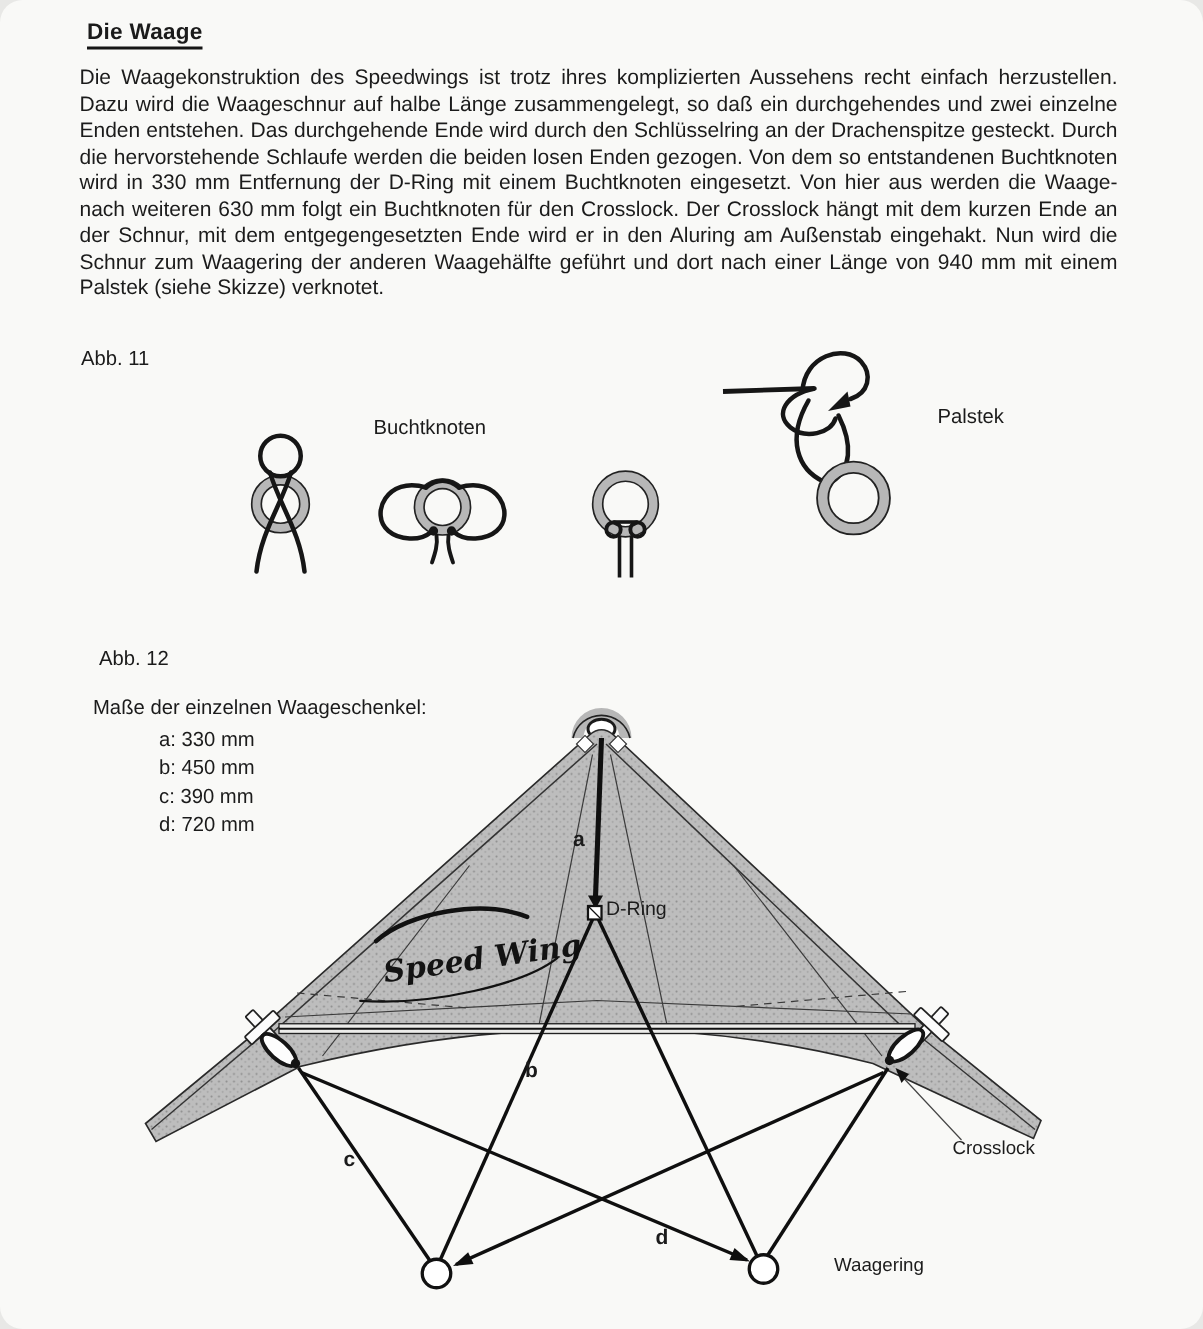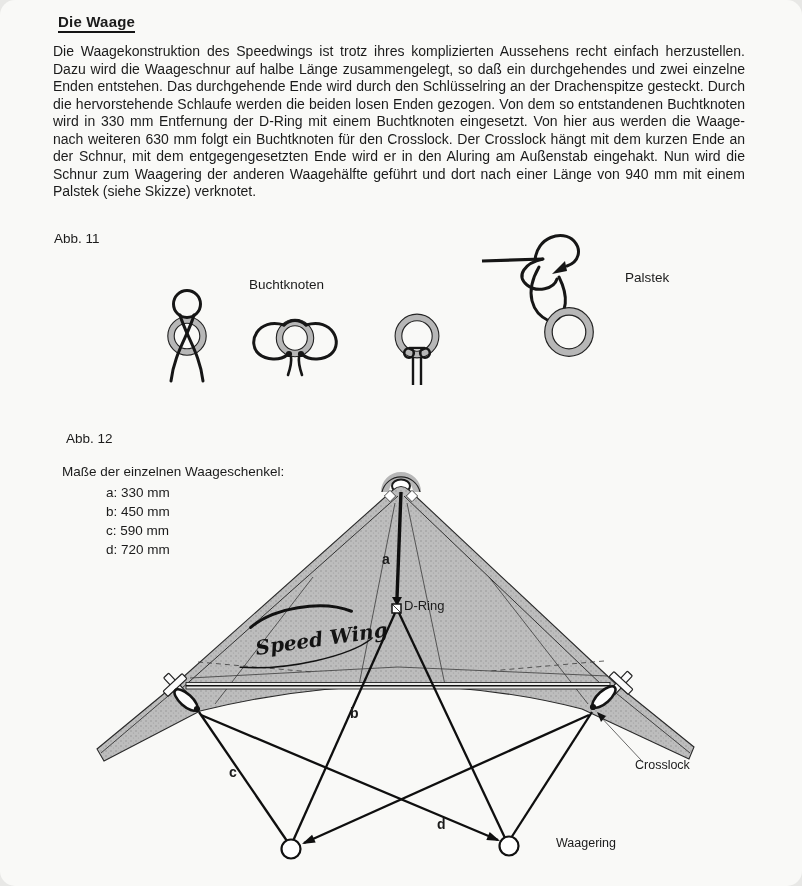--- a/index.html
+++ b/index.html
@@ -97,21 +97,21 @@
       <circle cx="569" cy="332" r="24.3" class="edge" stroke-width="1.2"></circle>
       <circle cx="569" cy="332" r="16.8" class="edge" stroke-width="1.2"></circle>
     </g>
   </svg>
 
   <div class="abs figlabel" style="left:66px; top:431px;">Abb. 12</div>
   <div class="abs measures-heading">Maße der einzelnen Waageschenkel:</div>
   <div class="abs measures">
     <div>a: 330 mm</div>
     <div>b: 450 mm</div>
-    <div>c: 590 mm</div>
+    <div>c: 390 mm</div>
     <div>d: 720 mm</div>
   </div>
 
   <svg style="left:60px; top:455px;" width="742" height="431" viewBox="60 455 742 431">
     <defs>
       <pattern id="stip" patternUnits="userSpaceOnUse" width="5" height="5">
         <rect width="5" height="5" fill="#bdbdbd"></rect>
         <circle cx="1" cy="1" r="0.7" fill="#8f8f8f"></circle>
         <circle cx="3.5" cy="3" r="0.6" fill="#a2a2a2"></circle>
       </pattern>

